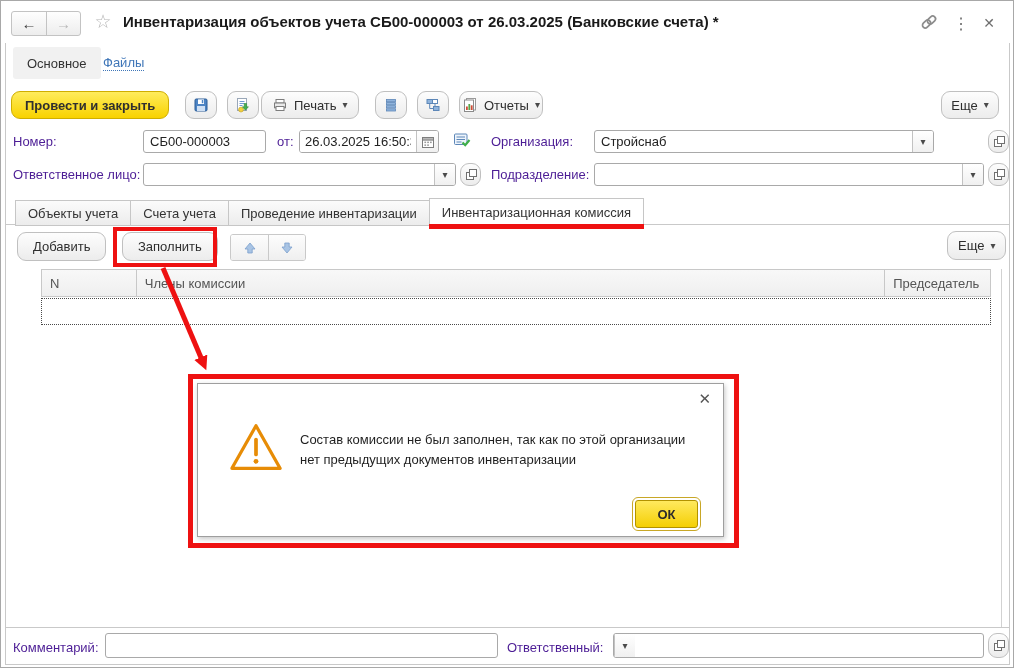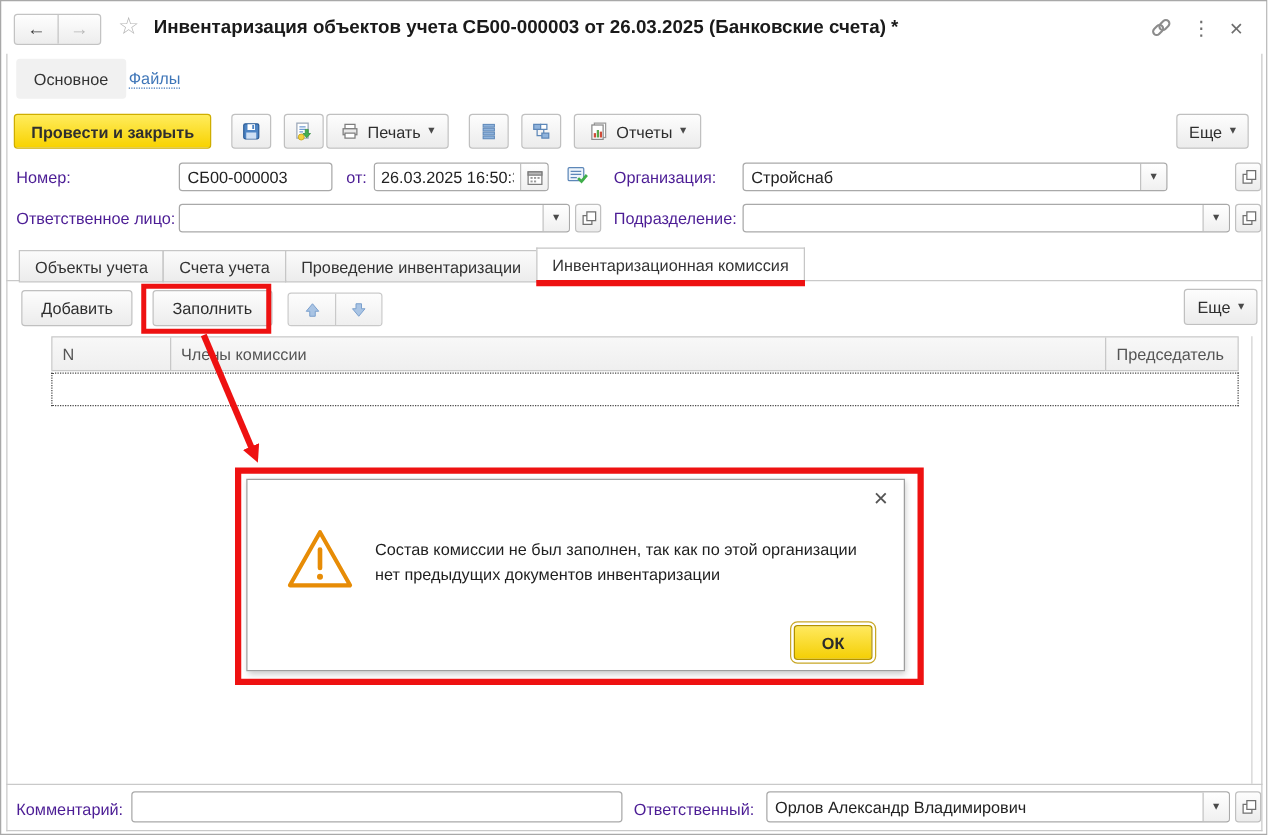--- a/index.html
+++ b/index.html
@@ -3,21 +3,21 @@
 <meta charset="utf-8">
 <style>
   *{box-sizing:border-box;margin:0;padding:0}
   html,body{width:1014px;height:668px}
   body{font-family:"Liberation Sans",sans-serif;font-size:13px;color:#333;background:#fff}
   .window{position:relative;width:1014px;height:668px;background:#fff;border:1px solid #a8a8a8;overflow:hidden}
   .frame{position:absolute;left:4px;top:42px;width:1005px;height:622px;border:1px solid #c9c9c9;border-top:none;pointer-events:none}
   .hline{position:absolute;height:1px;background:#c9c9c9}
   .vline{position:absolute;width:1px;background:#d2d2d2}
   button{font:inherit;cursor:default}
-  .ui-btn{display:inline-flex;align-items:center;justify-content:center;gap:6px;background:linear-gradient(#fdfdfd,#ececec);border:1px solid #c0c0c0;border-radius:3px;color:#2e2e2e;white-space:nowrap}
+  .ui-btn{display:inline-flex;align-items:center;justify-content:center;gap:6px;background:linear-gradient(#fdfdfd,#ececec);border:1px solid #c0c0c0;border-radius:9px;color:#2e2e2e;white-space:nowrap}
   .icon-btn{width:32px}
   .caret{font-size:10px;color:#4a4a4a;line-height:1}
   
   .hdr-navgroup{position:absolute;left:10px;top:10px;height:25px;display:flex;border:1px solid #c3c3c3;border-radius:3px;overflow:hidden;background:linear-gradient(#fefefe,#ededed)}
   .hdr-navbtn{width:34px;display:flex;align-items:center;justify-content:center;background:transparent;border:none;font-size:15px}
   .hdr-navbtn.fwd{border-left:1px solid #c3c3c3;color:#b8b8b8}
   .hdr-navbtn.back{color:#3c3c3c}
   .star{position:absolute;left:90px;top:9px;width:24px;height:24px;border:none;background:none;font-size:19px;color:#b5b5b5;line-height:24px;text-align:center}
   .title{position:absolute;left:122px;top:12px;font-size:15px;font-weight:bold;color:#1a1a1a;white-space:nowrap}
   .hdr-ico{position:absolute;top:10px;width:24px;height:24px;border:none;background:none;display:flex;align-items:center;justify-content:center;color:#6e6e6e}
@@ -141,21 +141,21 @@
     </svg>
   </button>
   <button class="ui-btn icon-btn tb" style="left:416px">
     <svg width="16" height="16" viewBox="0 0 16 16">
       <path d="M4.7 6.5 V11.5 H8.5 M10 6.5 v3" fill="none" stroke="#5d87b8"></path>
       <rect x="2" y="2.5" width="5.5" height="4" fill="#8fb3dc" stroke="#5d87b8"></rect>
       <rect x="8.5" y="9.5" width="5.5" height="4" fill="#8fb3dc" stroke="#5d87b8"></rect>
       <rect x="7.5" y="2.5" width="5" height="4" fill="#fff" stroke="#5d87b8"></rect>
     </svg>
   </button>
-  <button class="ui-btn tb" style="left:458px;padding:0 11px">
+  <button class="ui-btn tb" style="left:458px;padding:0 2px">
     <svg width="16" height="16" viewBox="0 0 16 16">
       <rect x="4.5" y="1.5" width="9" height="11.5" fill="#fff" stroke="#9a9a9a"></rect>
       <rect x="2.5" y="3" width="9" height="11.5" fill="#fff" stroke="#8a8a8a"></rect>
       <rect x="4" y="9.5" width="1.8" height="3.5" fill="#cf4b38"></rect>
       <rect x="6.4" y="7" width="1.8" height="6" fill="#57a64a"></rect>
       <rect x="8.8" y="8.3" width="1.8" height="4.7" fill="#cf4b38"></rect>
     </svg>
     <span>Отчеты</span>
     <span class="caret">▾</span>
   </button>
@@ -290,21 +290,20 @@
       </marker>
     </defs>
     <line x1="162" y1="267" x2="201" y2="359" stroke="#ee1111" stroke-width="5" marker-end="url(#ah)"></line>
   </svg>
 
   <div class="hline" style="left:4px;top:626px;width:1005px"></div>
   <div class="flabel" style="left:12px;top:639px">Комментарий:</div>
   <input class="tinput foot-input" value="" style="">
   <div class="flabel" style="left:506px;top:639px">Ответственный:</div>
   <div class="combo" style="left:612px;top:632px;width:371px;height:25px">
-    <span class="val">Орлов Александр Владимирович</span>
     <button class="caret-seg">
         <span class="caret">▾</span>
       </button>
   </div>
   <button class="ui-btn open-btn" style="left:987px;top:632px;height:25px">
     <svg width="14" height="14" viewBox="0 0 14 14">
       <rect x="2.5" y="4.5" width="7" height="7" fill="#fff" stroke="#707070"></rect>
       <rect x="5.5" y="1.5" width="7" height="7" fill="#fff" stroke="#707070"></rect>
     </svg>
   </button>

